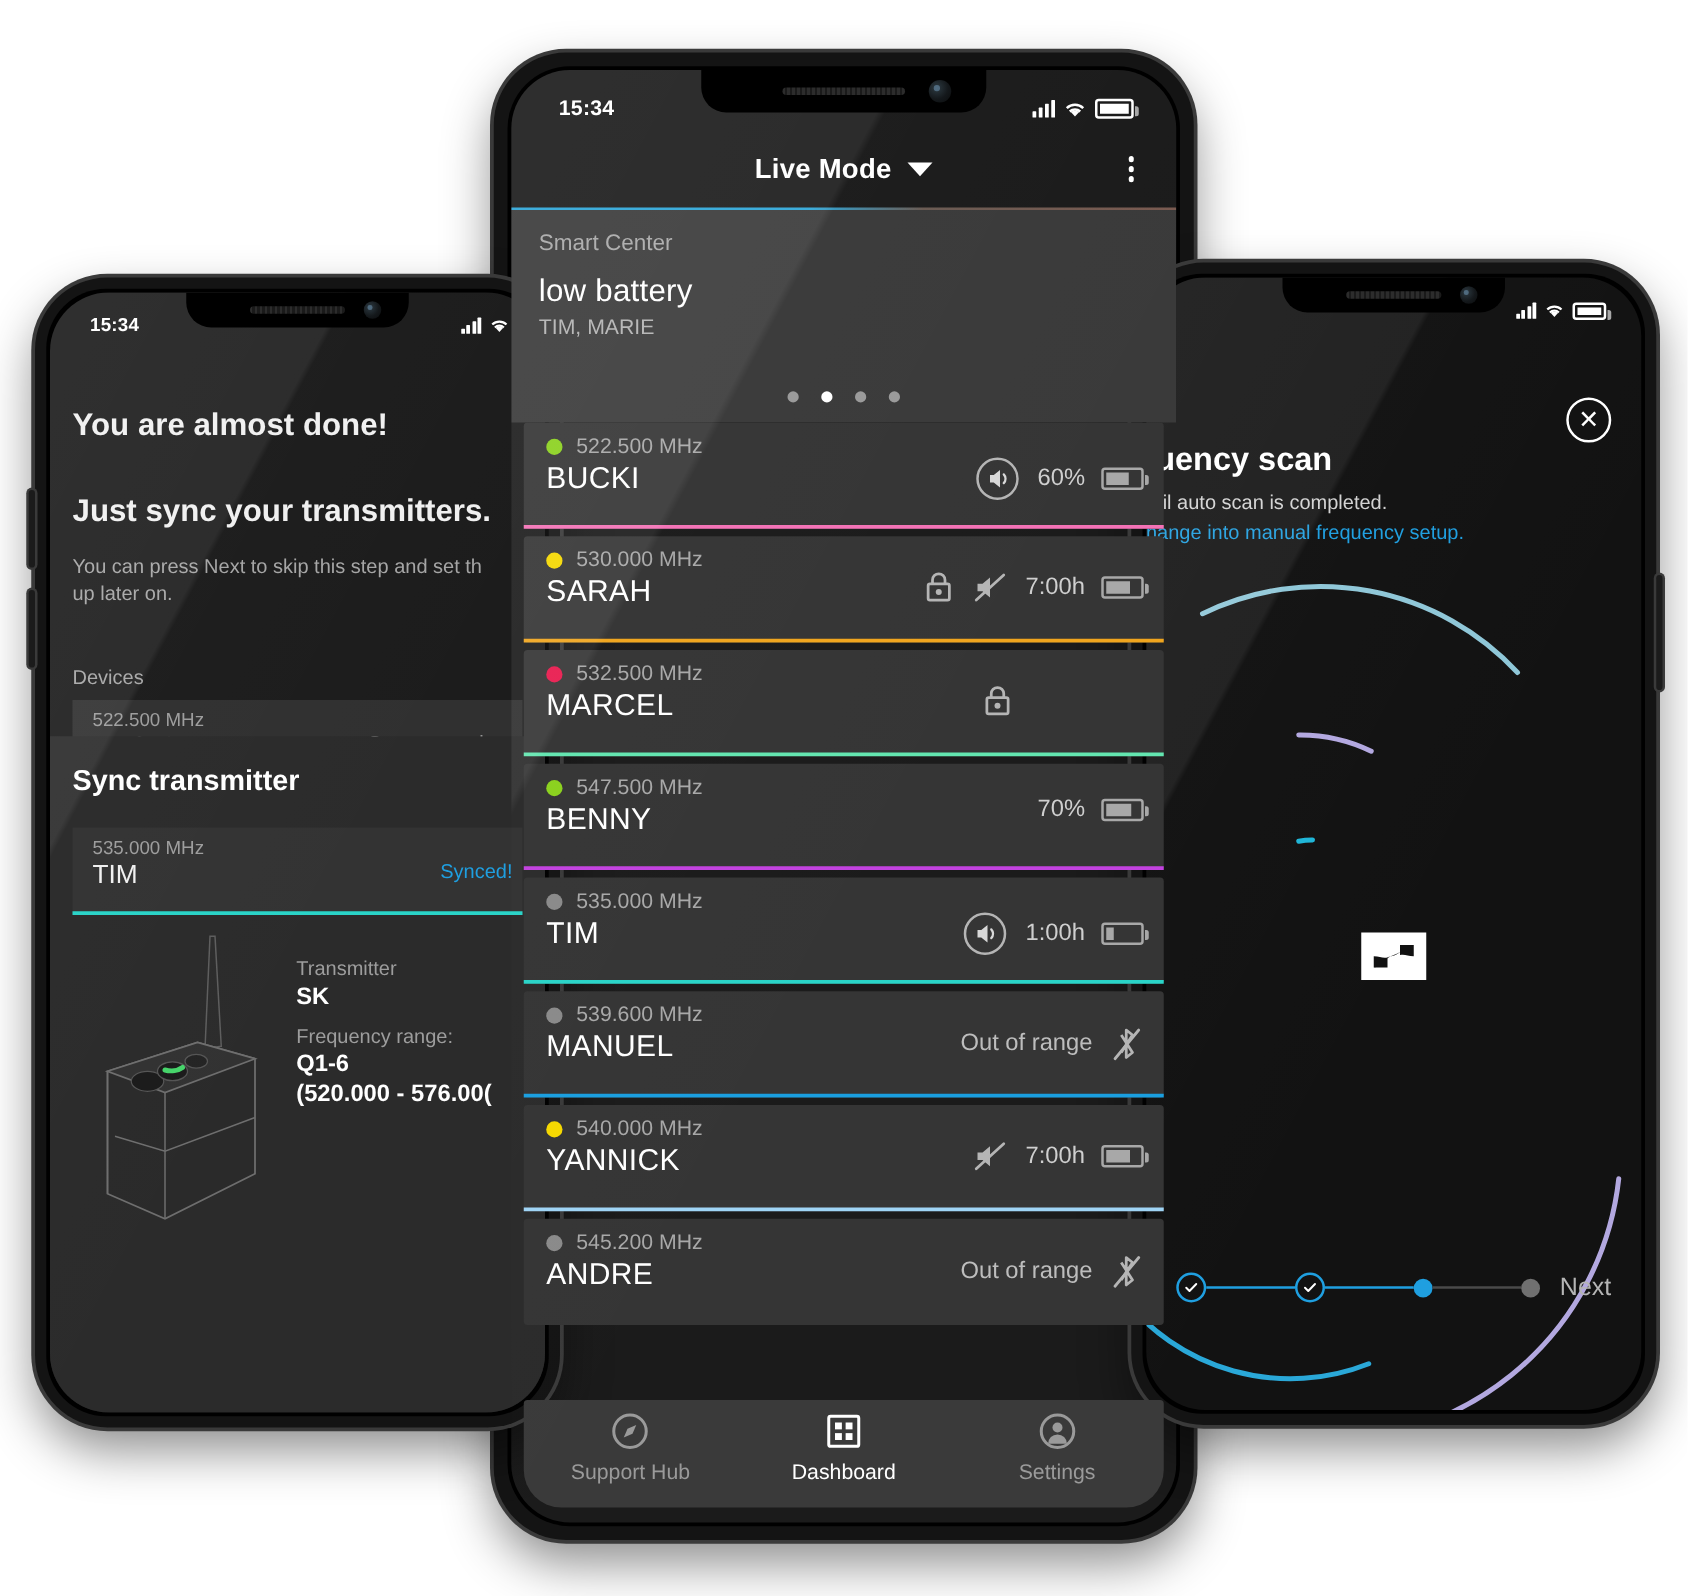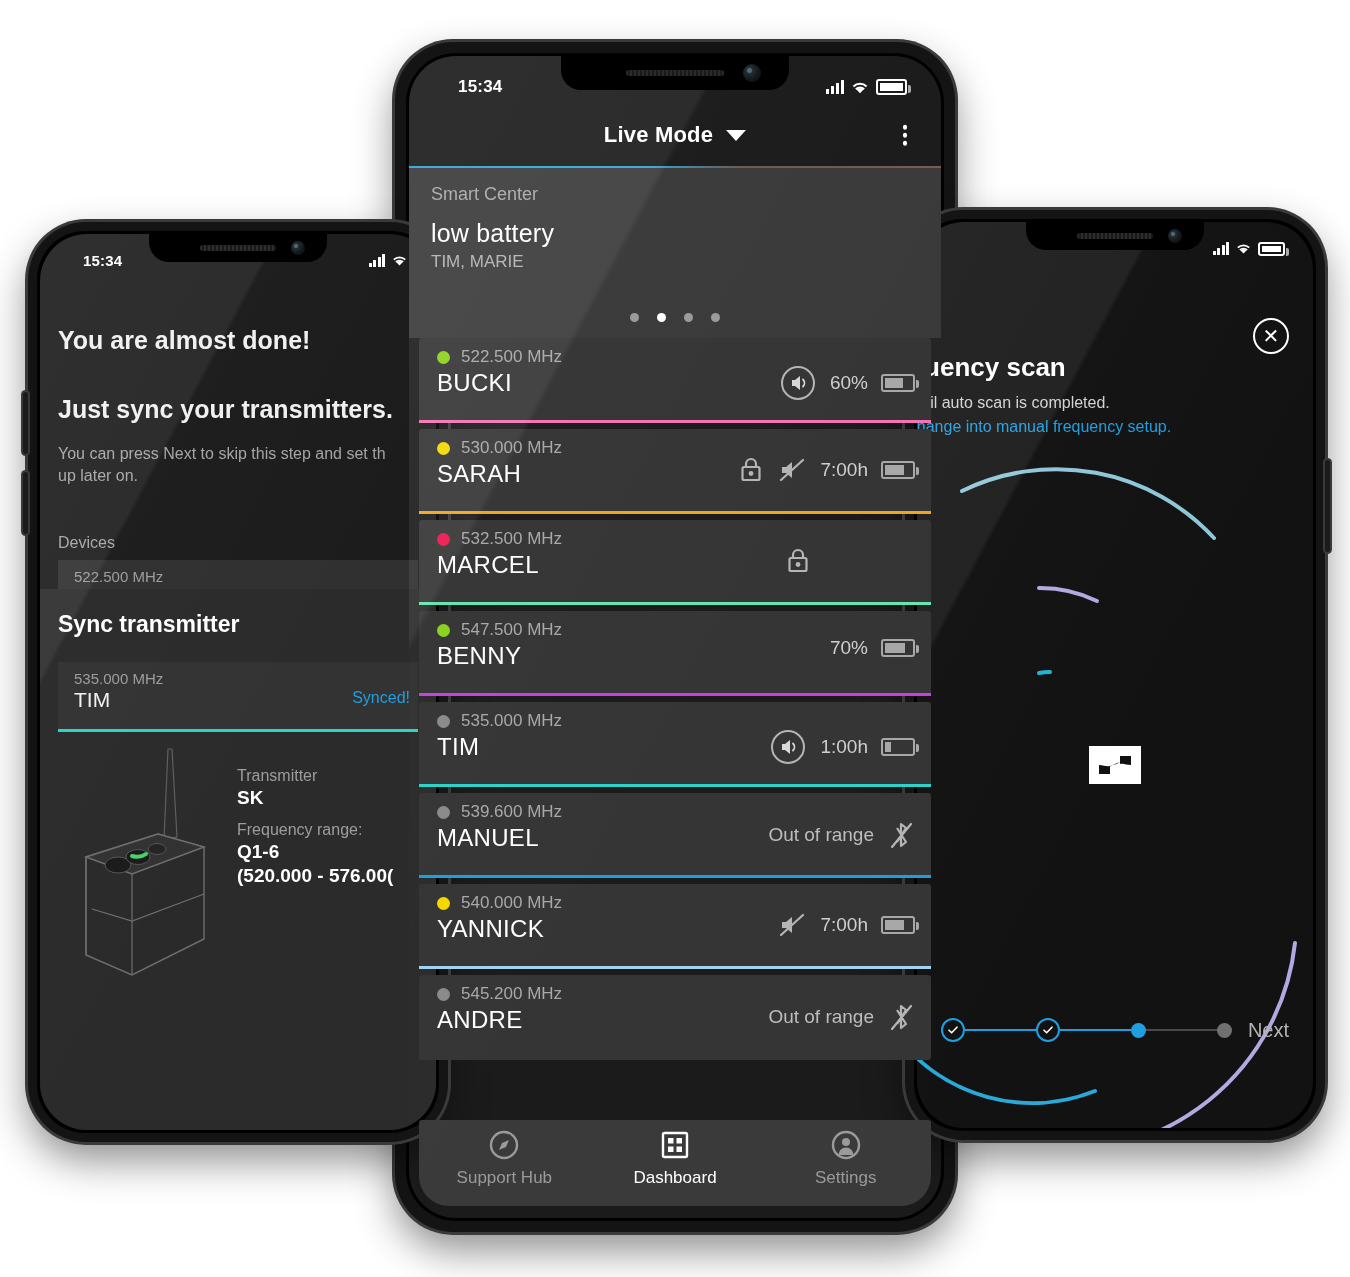--- a/index.html
+++ b/index.html
@@ -33,21 +33,21 @@
            background: linear-gradient(118deg,
              rgba(255,255,255,.085) 0%,
              rgba(255,255,255,.075) 27%,
              rgba(255,255,255,.012) 27.6%,
              rgba(255,255,255,0) 60%); }
 
   
   .btn-side { position:absolute; background:#1b1b1b; box-shadow:0 0 0 2px #3a3a3a; border-radius:3px; }
 
   
-  .statusbar { position:absolute; top:0; left:15px; right:0; display:flex;
+  .statusbar { position:absolute; top:0; left:4px; right:0; display:flex;
                align-items:center; justify-content:space-between; z-index:28;
                color:#fff; font-weight:bold; }
   .sb-time { letter-spacing:.2px; }
   .sb-icons { display:flex; align-items:center; gap:6px; }
   .bars { display:flex; align-items:flex-end; gap:1.5px; }
   .bars i { display:block; width:3px; background:#fff; border-radius:.5px; }
 
   
   #phone-center { left:395px; top:42px; width:560px; height:1190px; }
   #phone-center .bezel { inset:11px; border-radius:50px; }

